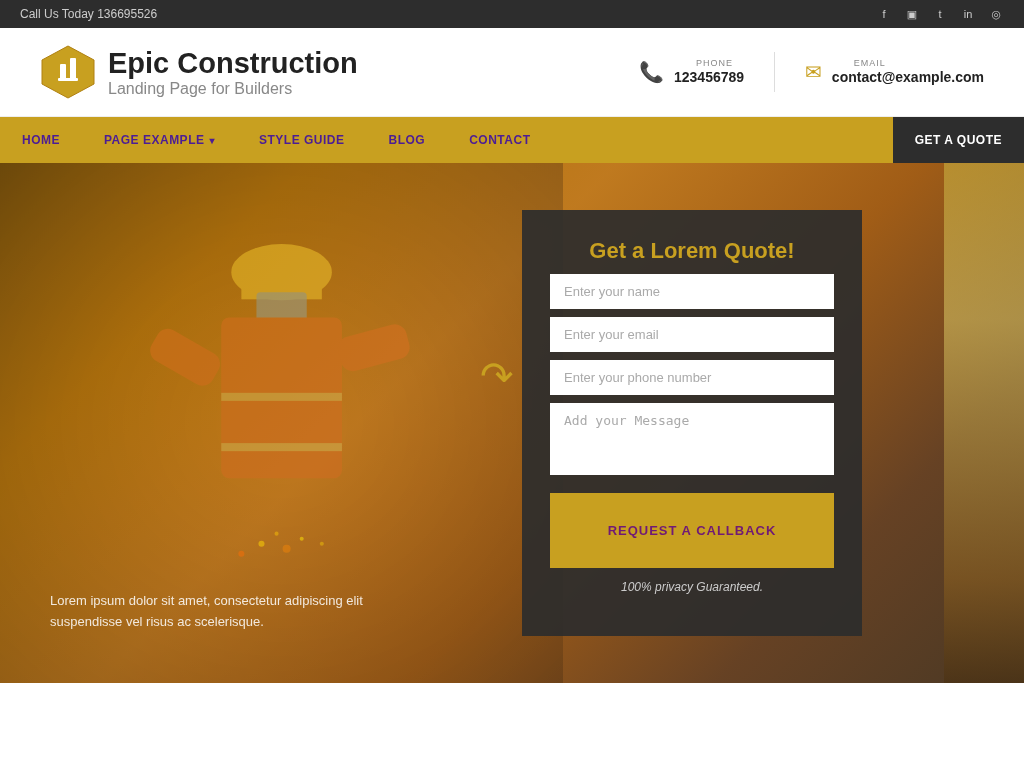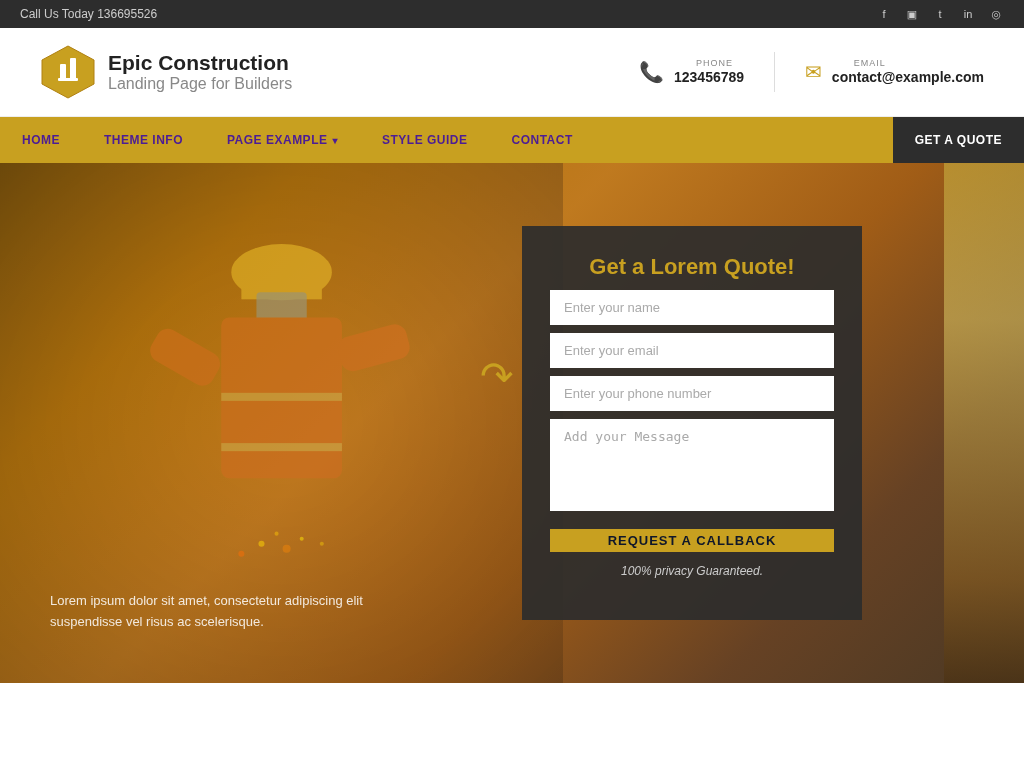--- a/index.html
+++ b/index.html
@@ -51,21 +51,21 @@
     .logo-area {
       display: flex;
       align-items: center;
       gap: 12px;
     }
     .logo-icon {
       width: 56px;
       height: 56px;
     }
     .logo-text h1 {
-      font-size: 21px;
+      font-size: 29px;
       font-weight: bold;
       color: #222;
     }
     .logo-text p {
       font-size: 16px;
       color: #888;
     }
     .header-contact {
       display: flex;
       align-items: center;
@@ -211,28 +211,28 @@
       background: #fff;
       font-size: 13px;
       color: #444;
       margin-bottom: 8px;
       outline: none;
     }
     .form-field::placeholder {
       color: #aaa;
     }
     .form-field.message {
-      height: 92px;
+      height: 72px;
       resize: none;
     }
     .btn-callback {
       width: 100%;
-      padding: 4px;
+      padding: 30px;
       background: #c8a020;
-      color: #0f172a;
+      color: #701a75;
       font-size: 13px;
       font-weight: bold;
       letter-spacing: 1px;
       text-transform: uppercase;
       border: none;
       cursor: pointer;
       margin-top: 6px;
       margin-bottom: 10px;
     }
     .privacy-note {
@@ -300,28 +300,28 @@
         </div>
       </div>
     </div>
   </div>
 
   <nav class="navbar">
     <div class="nav-item">
       <span>HOME</span>
     </div>
     <div class="nav-item">
-      <span>THEME INFO</span>
-    </div>
-    <div class="nav-item">
       <span>PAGE EXAMPLE</span>
       <span class="nav-chevron">▾</span>
     </div>
     <div class="nav-item">
       <span>STYLE GUIDE</span>
+    </div>
+    <div class="nav-item">
+      <span>BLOG</span>
     </div>
     <div class="nav-item">
       <span>CONTACT</span>
     </div>
     <div class="navbar-spacer"></div>
     <div class="nav-item dark">
       <span>GET A QUOTE</span>
     </div>
   </nav>
 

